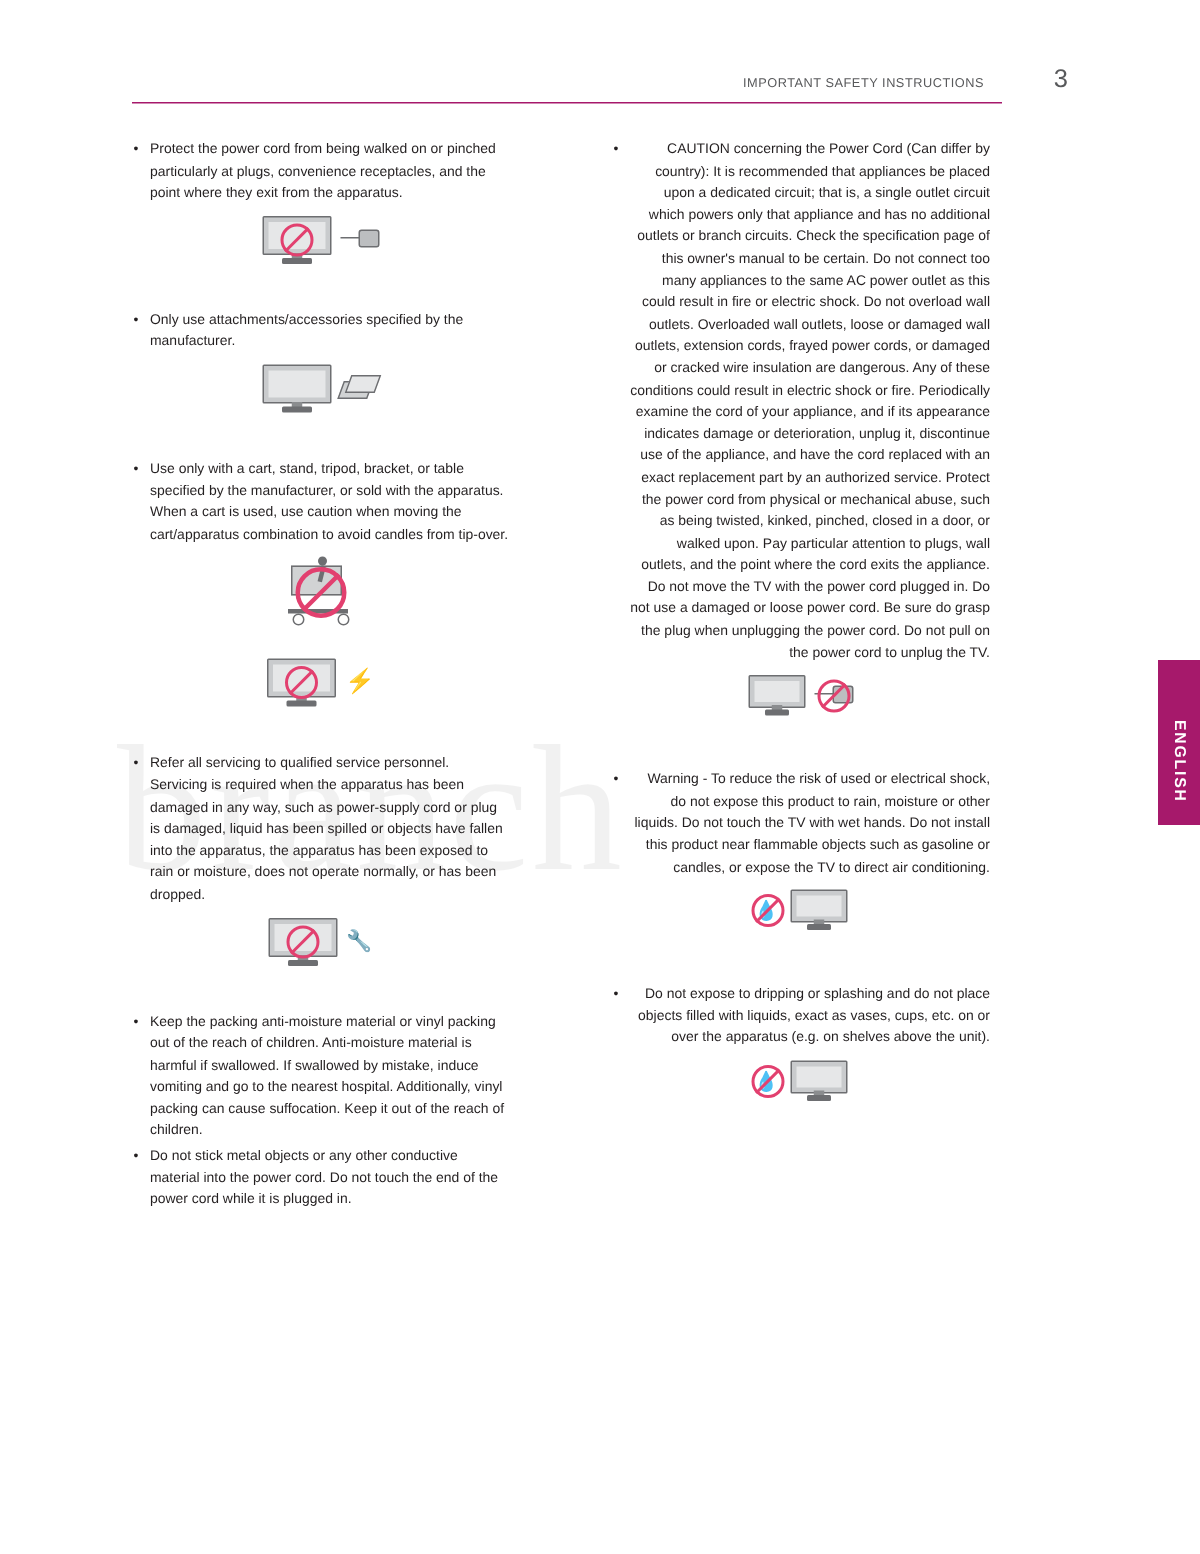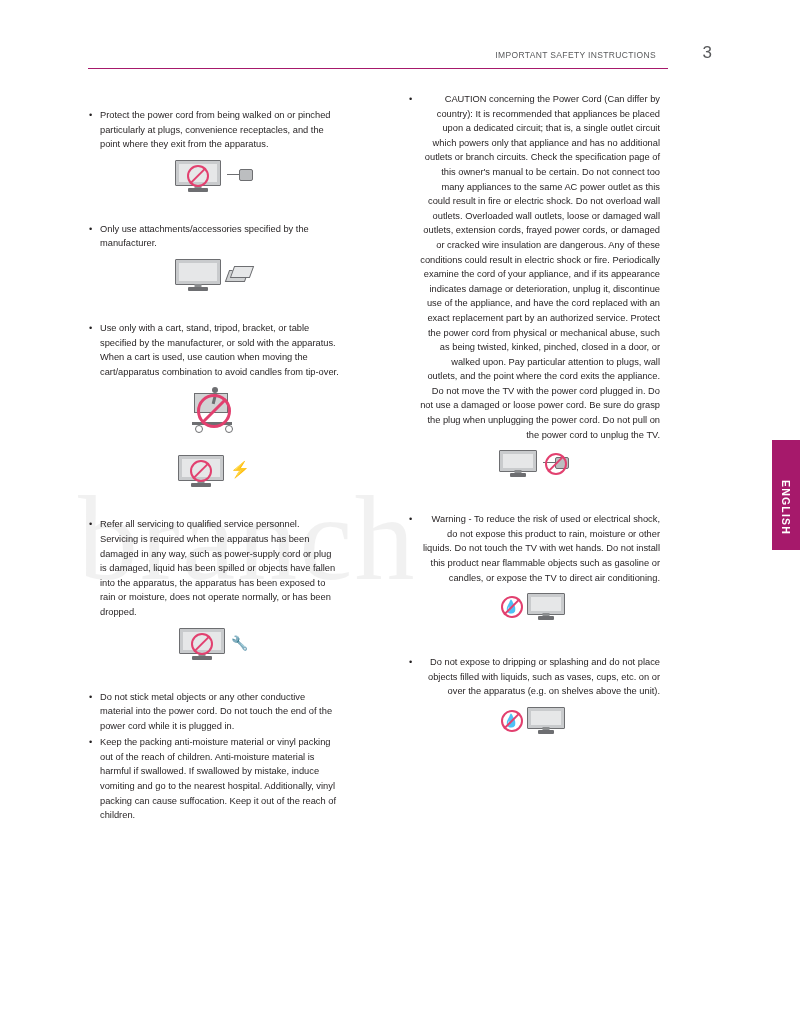--- a/index.html
+++ b/index.html
@@ -87,21 +87,21 @@
     margin-top: 48px;
     text-align: center;
   }
 
   
   .col {
     position: absolute;
     top: 92px;
     width: 252px;
   }
-  .col-left { left: 88px; margin-top: 16px; }
+  .col-left { left: 88px; }
   .col-right { left: 408px; text-align: right; }
 
   .bullet-item {
     position: relative;
     padding-left: 12px;
     margin-bottom: 2px;
     font-size: 9.3px;
     line-height: 14.6px;
     color: #231f20;
   }
@@ -423,22 +423,22 @@
             <div class="screen"></div>
             <div class="neck"></div>
             <div class="stand"></div>
           </div>
         <div class="no-sign"></div>
       </div>
       <div class="wrench"></div>
     </div>
   </div>
 
+  <div class="bullet-item">Keep the packing anti-moisture material or vinyl packing out of the reach of children. Anti-moisture material is harmful if swallowed. If swallowed by mistake, induce vomiting and go to the nearest hospital. Additionally, vinyl packing can cause suffocation. Keep it out of the reach of children.</div>
   <div class="bullet-item">Do not stick metal objects or any other conductive material into the power cord. Do not touch the end of the power cord while it is plugged in.</div>
-  <div class="bullet-item">Keep the packing anti-moisture material or vinyl packing out of the reach of children. Anti-moisture material is harmful if swallowed. If swallowed by mistake, induce vomiting and go to the nearest hospital. Additionally, vinyl packing can cause suffocation. Keep it out of the reach of children.</div>
 </div>
 
 <div class="col col-right">
 
   <div class="bullet-item">CAUTION concerning the Power Cord (Can differ by country): It is recommended that appliances be placed upon a dedicated circuit; that is, a single outlet circuit which powers only that appliance and has no additional outlets or branch circuits. Check the specification page of this owner's manual to be certain. Do not connect too many appliances to the same AC power outlet as this could result in fire or electric shock. Do not overload wall outlets. Overloaded wall outlets, loose or damaged wall outlets, extension cords, frayed power cords, or damaged or cracked wire insulation are dangerous. Any of these conditions could result in electric shock or fire. Periodically examine the cord of your appliance, and if its appearance indicates damage or deterioration, unplug it, discontinue use of the appliance, and have the cord replaced with an exact replacement part by an authorized service. Protect the power cord from physical or mechanical abuse, such as being twisted, kinked, pinched, closed in a door, or walked upon. Pay particular attention to plugs, wall outlets, and the point where the cord exits the appliance. Do not move the TV with the power cord plugged in. Do not use a damaged or loose power cord. Be sure do grasp the plug when unplugging the power cord. Do not pull on the power cord to unplug the TV.</div>
   <div class="figure">
     <div class="fig-inner">
       <div class="tv small">
           <div class="screen"></div>
           <div class="neck"></div>
@@ -462,21 +462,21 @@
         <div class="no-sign"></div>
       </div>
       <div class="tv small">
           <div class="screen"></div>
           <div class="neck"></div>
           <div class="stand"></div>
         </div>
     </div>
   </div>
 
-  <div class="bullet-item">Do not expose to dripping or splashing and do not place objects filled with liquids, such as vases, cups, etc. on or over the apparatus (e.g. on shelves above the unit).</div>
+  <div class="bullet-item">Do not expose to dripping or splashing and do not place objects filled with liquids, exact as vases, cups, etc. on or over the apparatus (e.g. on shelves above the unit).</div>
   <div class="figure">
     <div class="fig-inner">
       <div class="overlay-wrap">
         <div class="drop"></div>
         <div class="no-sign"></div>
       </div>
       <div class="tv small">
           <div class="screen"></div>
           <div class="neck"></div>
           <div class="stand"></div>

